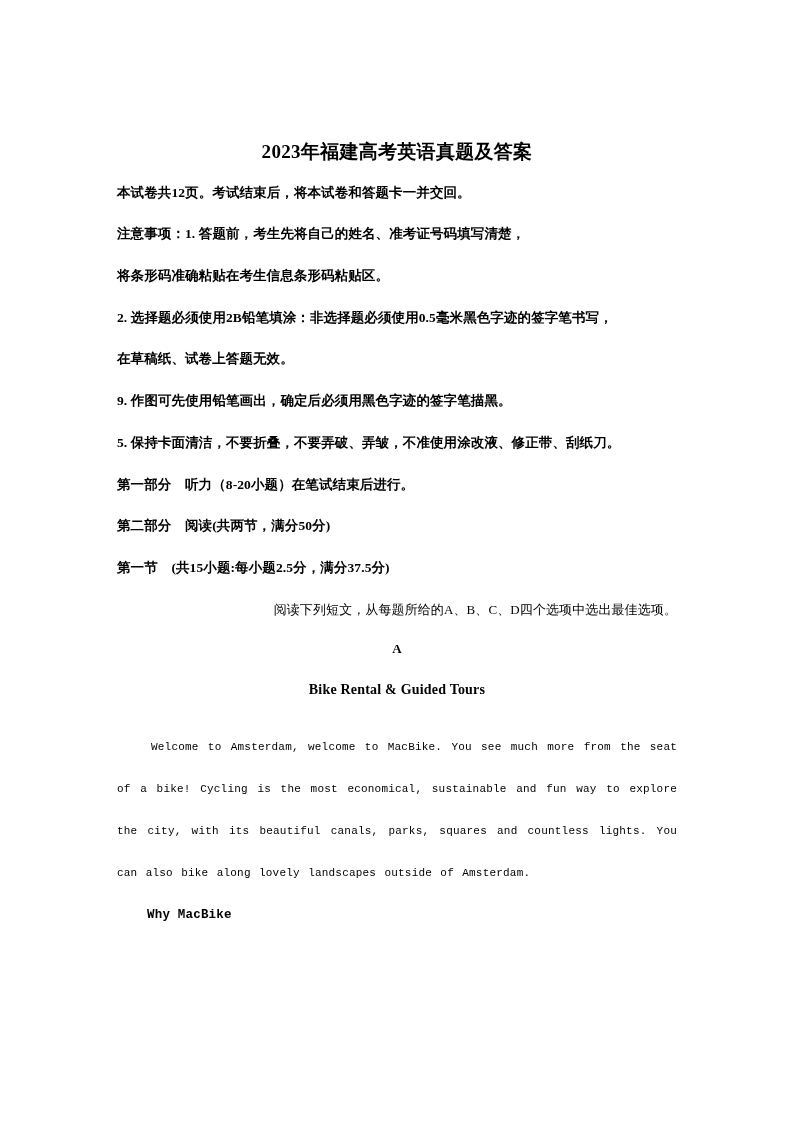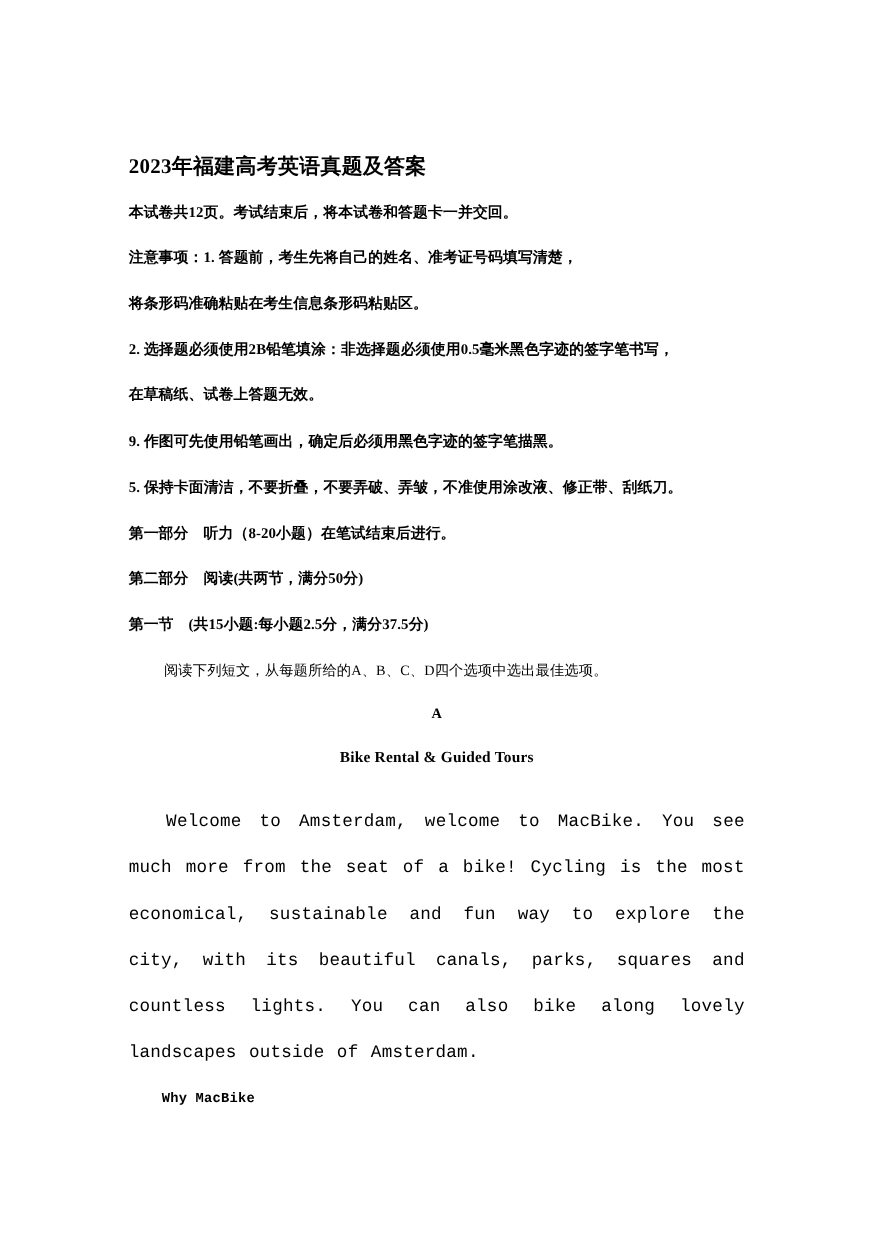--- a/index.html
+++ b/index.html
@@ -30,21 +30,21 @@
     left: 117px;
     top: 140px;
     width: 560px;
   }
 
   
   .doc-title {
     font-family: "Liberation Serif", "DejaVu Serif", serif;
     font-size: 19px;
     font-weight: bold;
-    text-align: left;
+    text-align: center;
     line-height: 1.3;
     margin: 0 0 20px 0;
     letter-spacing: 0.3px;
   }
 
   
   .cn-line {
     font-family: "Liberation Serif", "DejaVu Serif", serif;
     font-size: 13.5px;
     font-weight: bold;
@@ -58,20 +58,21 @@
   
   .cn-para {
     font-family: "Liberation Serif", "DejaVu Serif", serif;
     font-size: 13px;
     font-weight: normal;
     line-height: 1.2;
     margin: 0 0 24px 0;
     text-indent: 32px;
     white-space: nowrap;
     letter-spacing: 0.1px;
+    text-align: right;
   }
 
   
   .section-letter {
     font-family: "Liberation Serif", "DejaVu Serif", serif;
     font-size: 13px;
     font-weight: bold;
     text-align: center;
     line-height: 1.2;
     margin: 0 0 25px 0;
@@ -84,21 +85,21 @@
     font-weight: bold;
     text-align: center;
     line-height: 1.2;
     margin: 0 0 27px 0;
     letter-spacing: 0.2px;
   }
 
   
   .passage-body {
     font-family: "Liberation Mono", "DejaVu Sans Mono", monospace;
-    font-size: 16px;
+    font-size: 11px;
     font-weight: normal;
     line-height: 42px;
     text-align: justify;
     text-justify: inter-word;
     margin: 0;
     text-indent: 34px;
     letter-spacing: 0.2px;
     word-spacing: 1.5px;
   }
 

